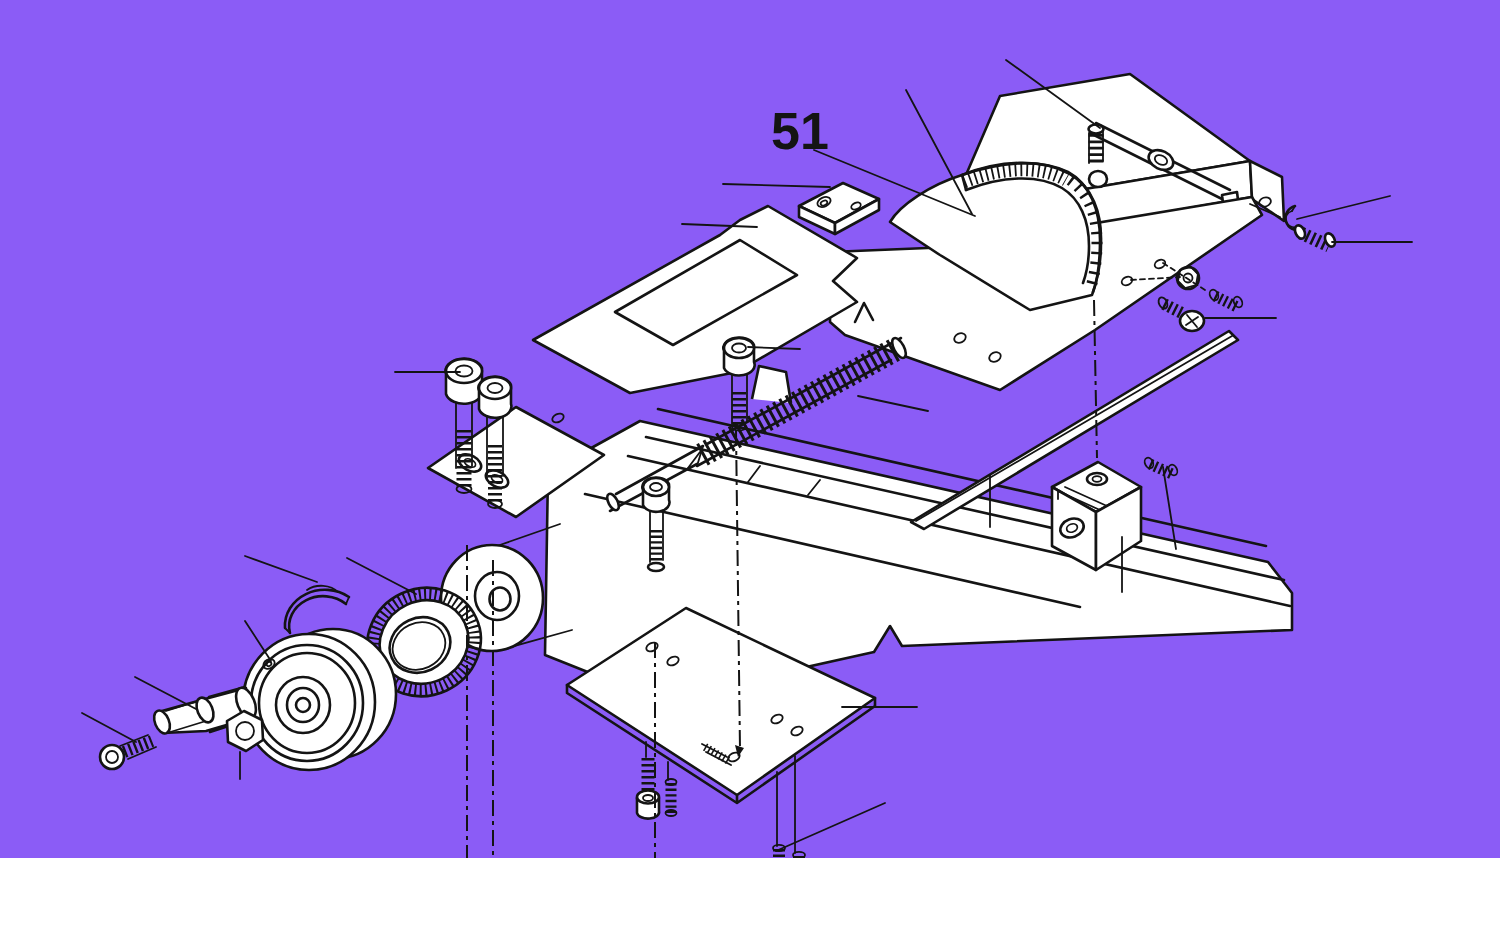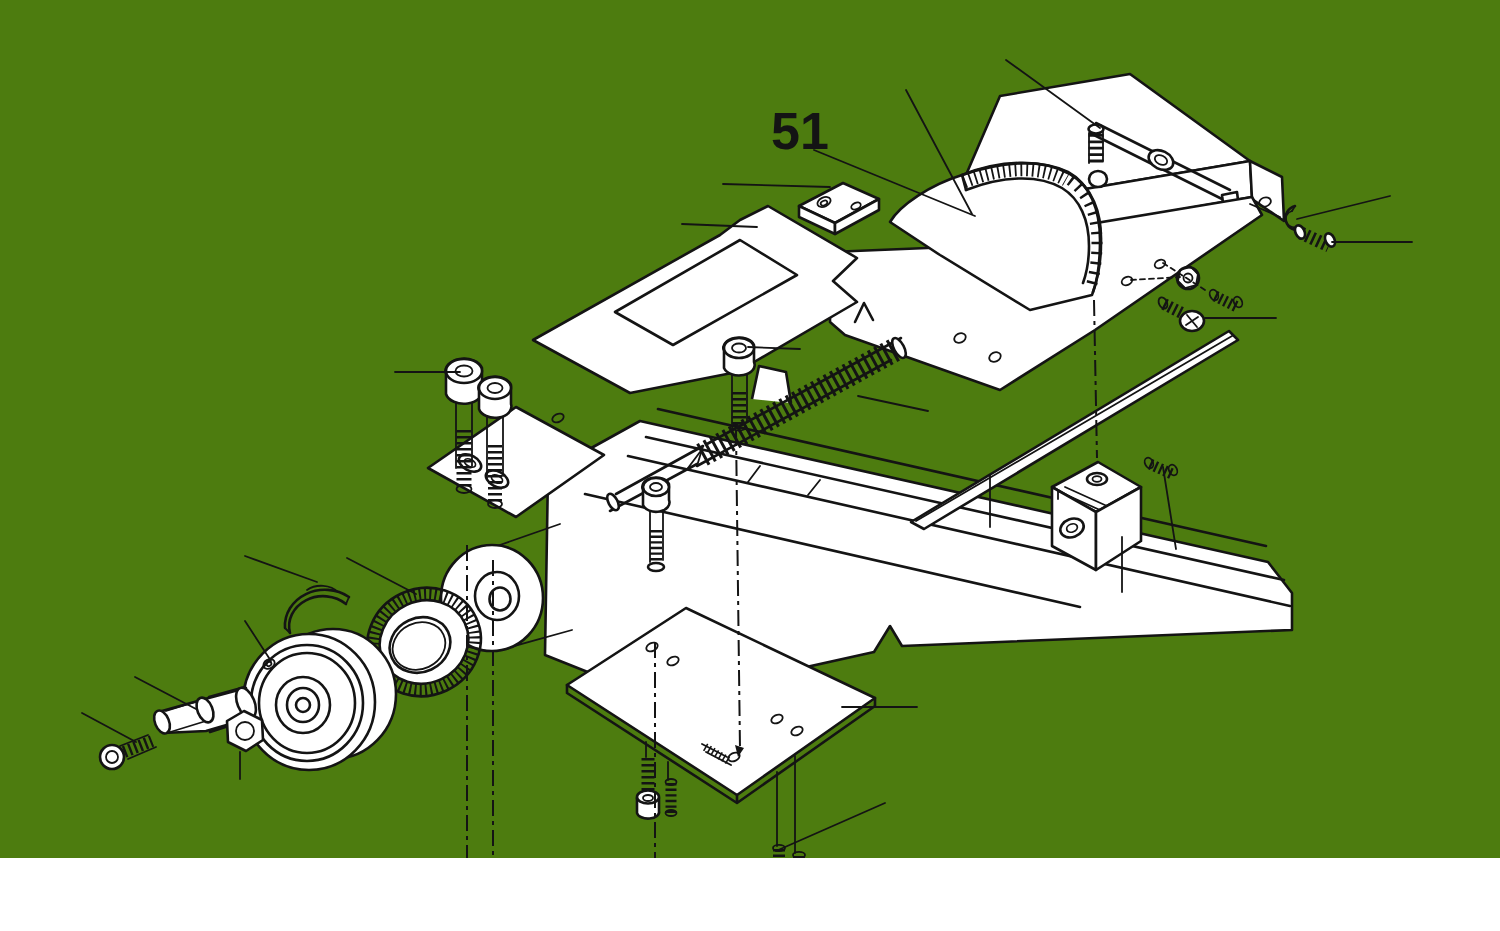--- a/index.html
+++ b/index.html
@@ -1,16 +1,16 @@
 <!DOCTYPE html>
 <html><head>
 <meta charset="utf-8">
 <style>
   html,body{margin:0;padding:0;background:#fff;}
-  .stage{position:relative;width:1500px;height:858px;background:#4d7c0f;overflow:hidden;
+  .stage{position:relative;width:1500px;height:858px;background:#8b5cf6;overflow:hidden;
          font-family:"Liberation Sans",sans-serif;}
   svg{position:absolute;inset:0;display:block;}
   svg *{vector-effect:none;}
   .ln{fill:none;stroke:#141414;stroke-width:2.6;stroke-linecap:round;stroke-linejoin:round;}
   .th{fill:none;stroke:#141414;stroke-width:1.8;stroke-linecap:round;}
   .f{fill:#ffffff;stroke:#141414;stroke-width:2.6;stroke-linejoin:round;}
   .thr{fill:none;stroke:#141414;}
   .cl{fill:none;stroke:#141414;stroke-width:2;stroke-dasharray:16 5 4 5;}
   .callout-text{font-weight:bold;font-size:52px;fill:#141414;}
 </style>

